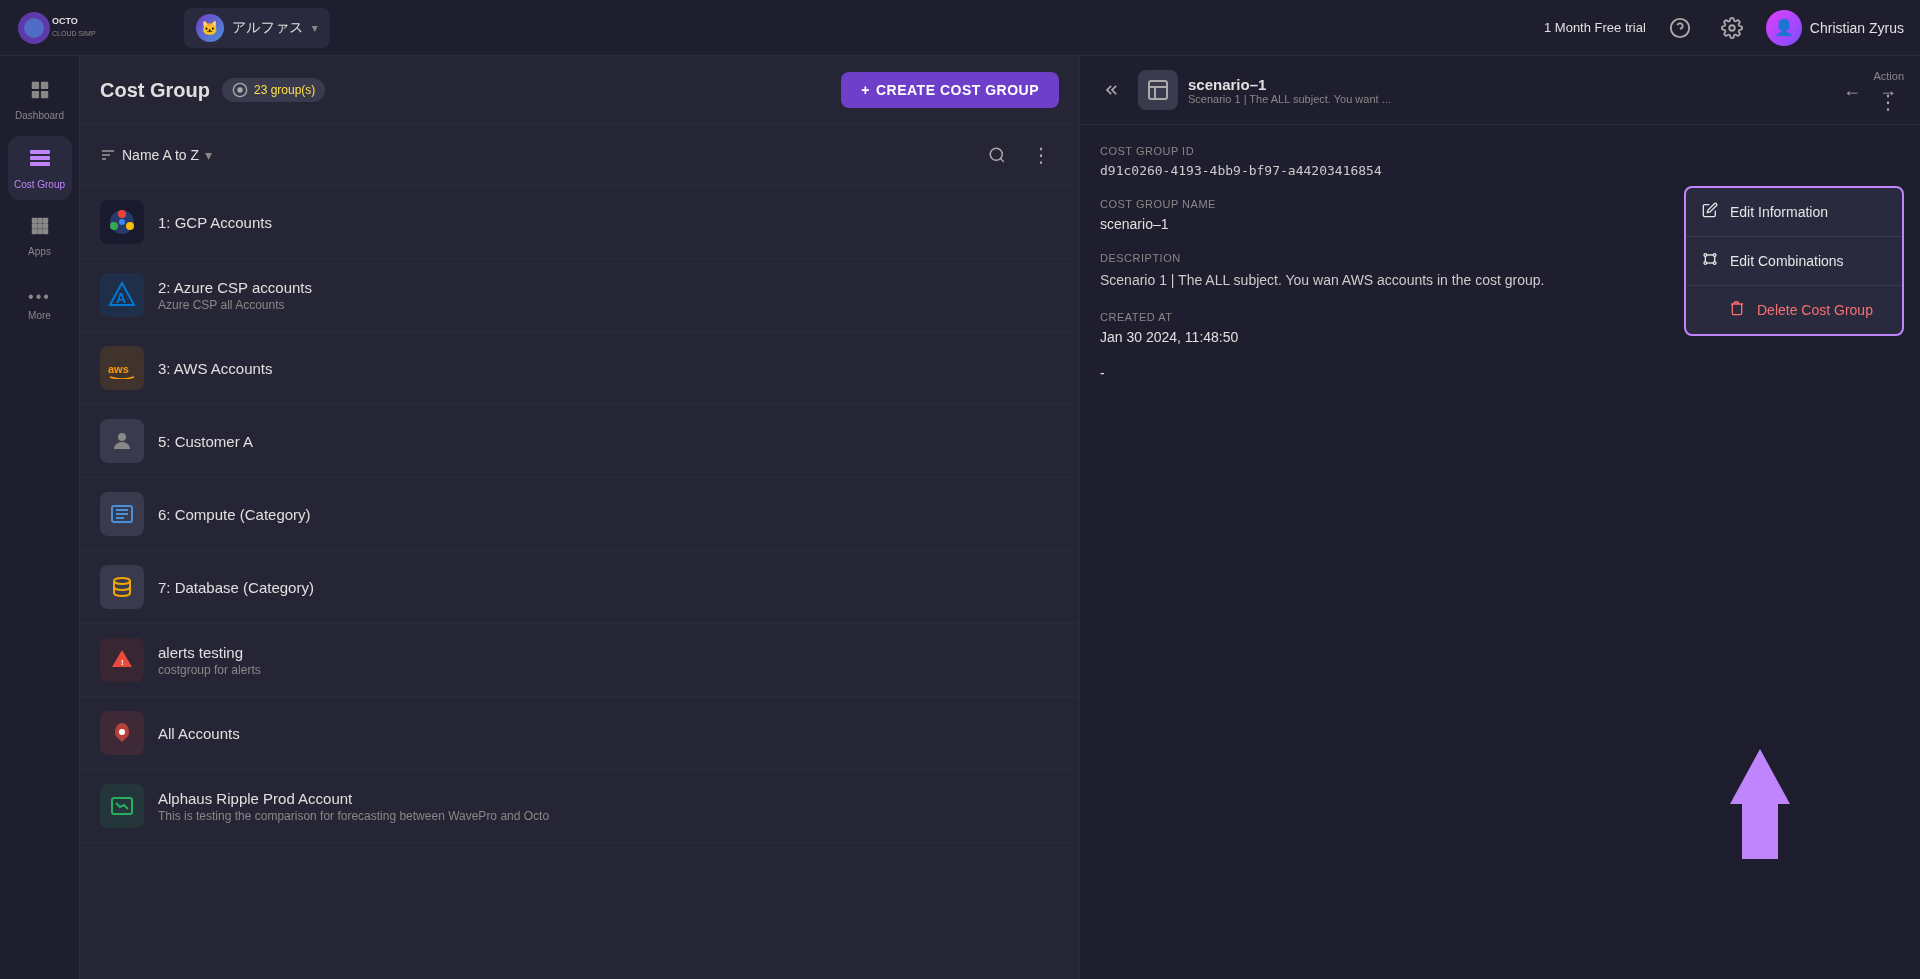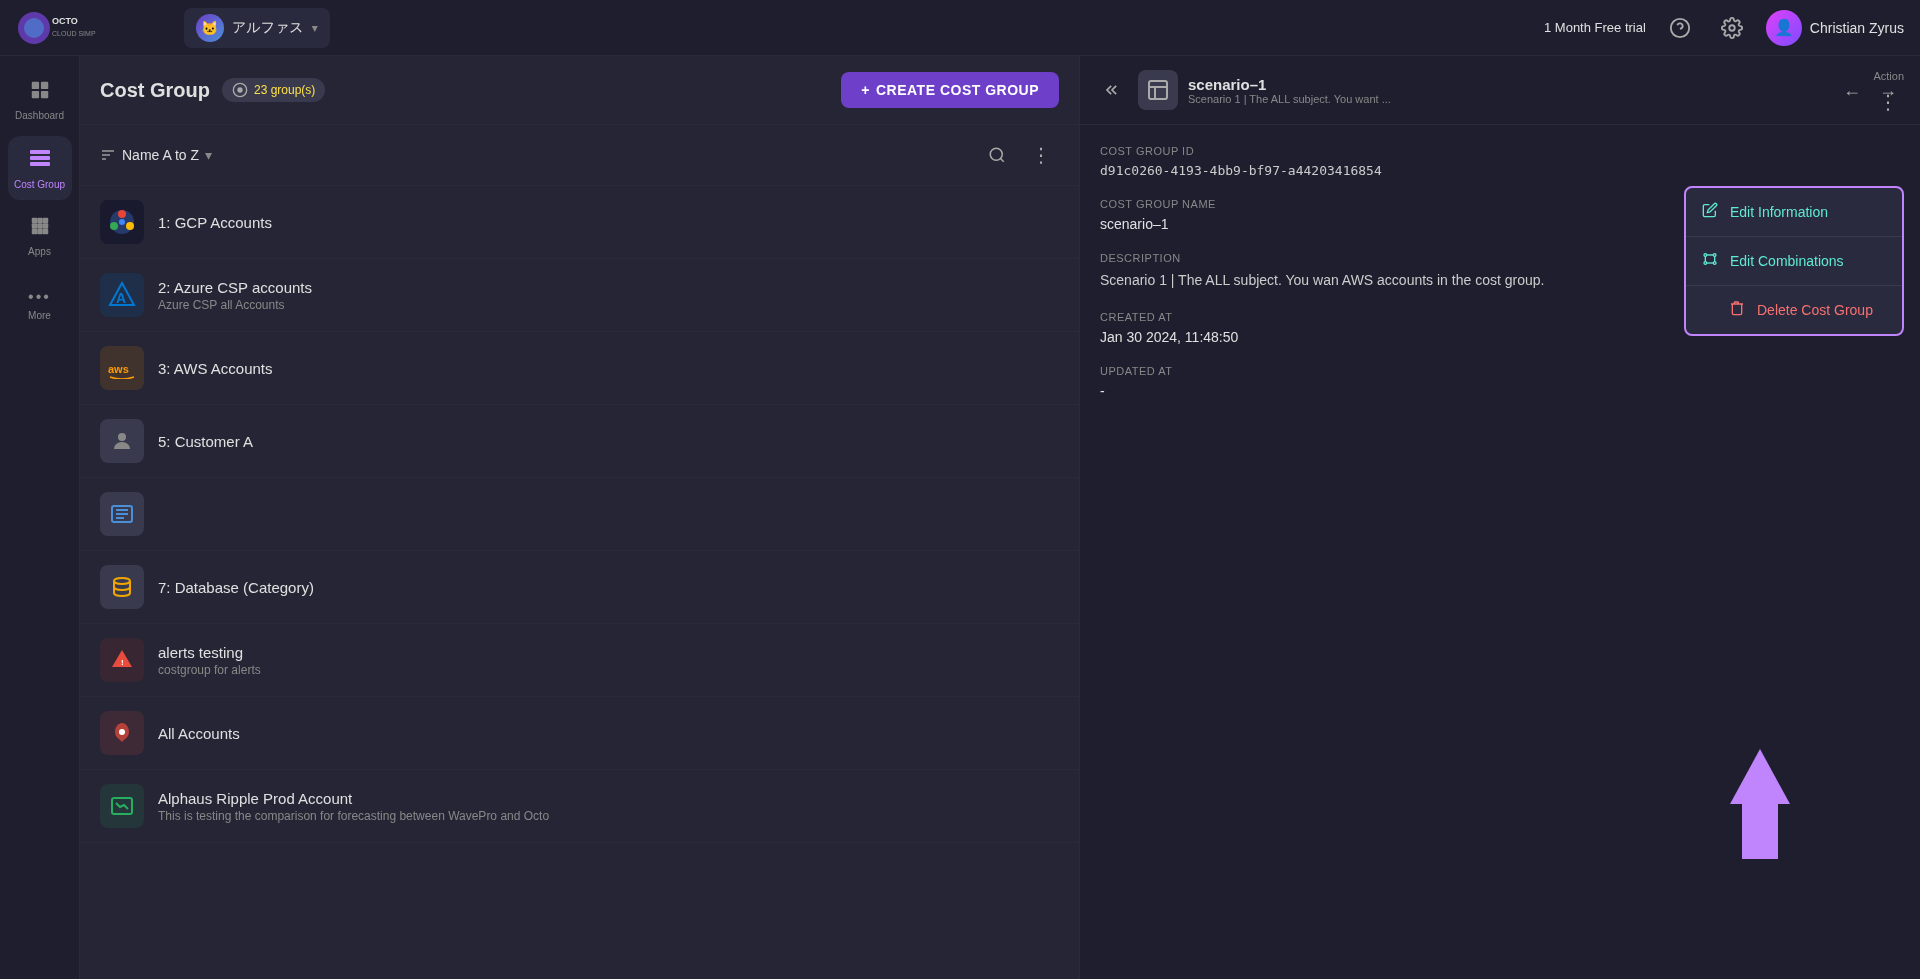--- a/index.html
+++ b/index.html
@@ -373,21 +373,21 @@
       z-index: 100;
       overflow: hidden;
     }
     .dropdown-item {
       display: flex;
       align-items: center;
       gap: 12px;
       padding: 14px 16px;
       cursor: pointer;
       font-size: 14px;
-      color: #5eead4;
+      color: #e5e5e5;
       border-bottom: 1px solid #3a3a4e;
     }
     .dropdown-item:last-child { border-bottom: none; padding-left: 43px; }
     .dropdown-item.delete { color: #f87171; }
     .dropdown-item .menu-icon { font-size: 16px; }
 
     
     .arrow-indicator {
       position: absolute;
       bottom: 120px;
@@ -581,20 +581,23 @@
 
       <div class="list-item">
         <div class="item-icon" style="background:#3a3a4e;">
           <svg width="24" height="24" viewBox="0 0 24 24" fill="none" stroke="#4a90d9" stroke-width="2">
             <rect x="2" y="4" width="20" height="16" rx="2"></rect>
             <line x1="6" y1="8" x2="18" y2="8"></line>
             <line x1="6" y1="12" x2="18" y2="12"></line>
             <line x1="6" y1="16" x2="14" y2="16"></line>
           </svg>
         </div>
+        <div class="item-info">
+          <div class="item-name">6: Compute (Category)</div>
+        </div>
       </div>
 
       <div class="list-item">
         <div class="item-icon" style="background:#3a3a4e;">
           <svg width="24" height="24" viewBox="0 0 24 24" fill="none" stroke="#f0a500" stroke-width="2">
             <ellipse cx="12" cy="6" rx="8" ry="3"></ellipse>
             <path d="M4 6v6c0 1.66 3.58 3 8 3s8-1.34 8-3V6"></path>
             <path d="M4 12v6c0 1.66 3.58 3 8 3s8-1.34 8-3v-6"></path>
           </svg>
         </div>
@@ -683,21 +686,20 @@
         <div class="detail-label">Description</div>
         <div class="detail-value desc-text">Scenario 1 | The ALL subject. You wan AWS accounts in the cost group.</div>
       </div>
 
       <div class="detail-section">
         <div class="detail-label">Created At</div>
         <div class="detail-value">Jan 30 2024, 11:48:50</div>
       </div>
 
       <div class="detail-section">
-        <div class="detail-label">Updated At</div>
         <div class="detail-value">-</div>
       </div>
     </div>
 
     <div class="action-section">
       <div class="action-label">Action</div>
       <button class="three-dots-btn">
         <span style="font-size:20px;">⋮</span>
       </button>
     </div>

